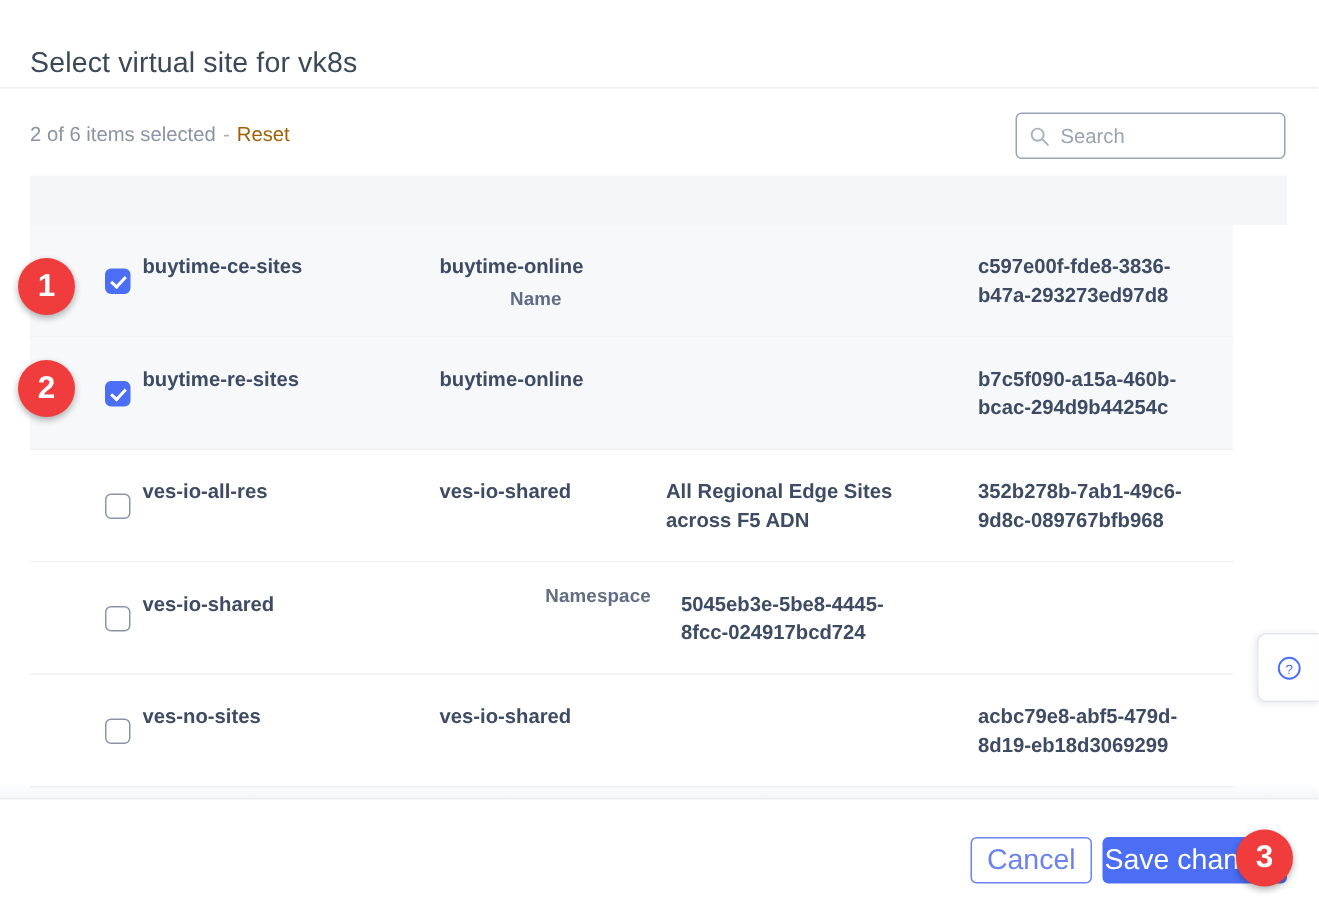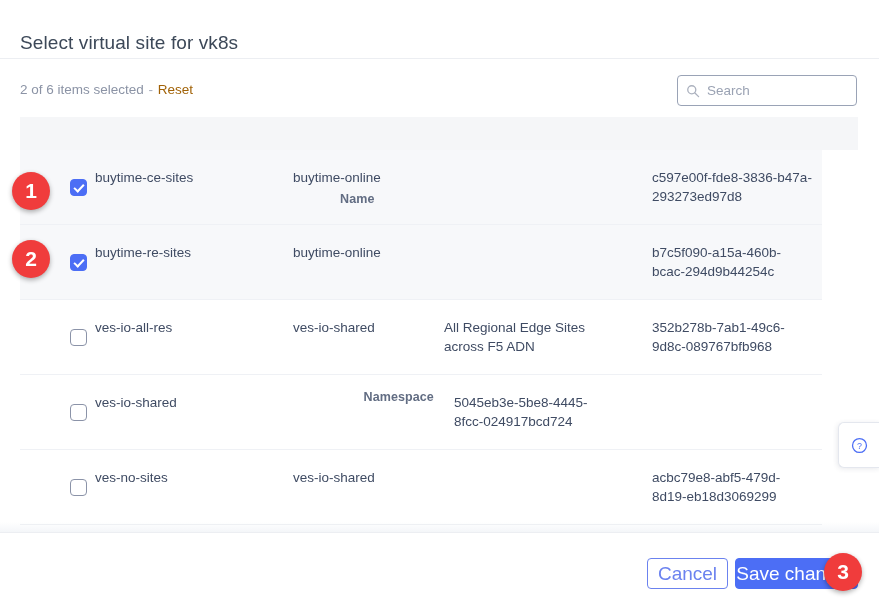--- a/index.html
+++ b/index.html
@@ -108,20 +108,21 @@
   }
   .table-body {
     width: 802px;
   }
   .table-row {
     display: flex;
     align-items: stretch;
     border-bottom: 1px solid #eff1f5;
     box-sizing: border-box;
     background: #ffffff;
+    font-weight: bold;
   }
   .table-row.selected {
     background: #f7f8fa;
   }
   .table-row.last {
     border-bottom: 1px solid #eceef2;
   }
 
   .col-check {
     width: 75px;

